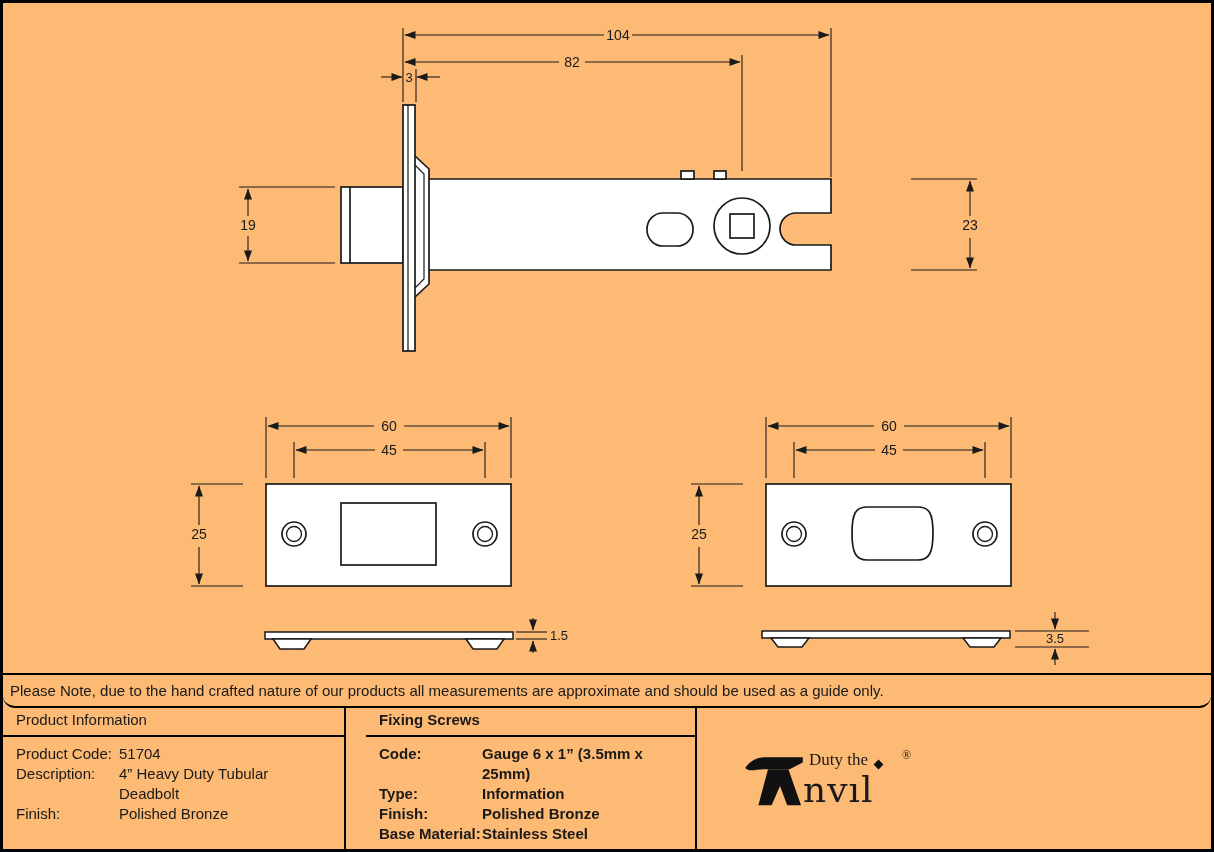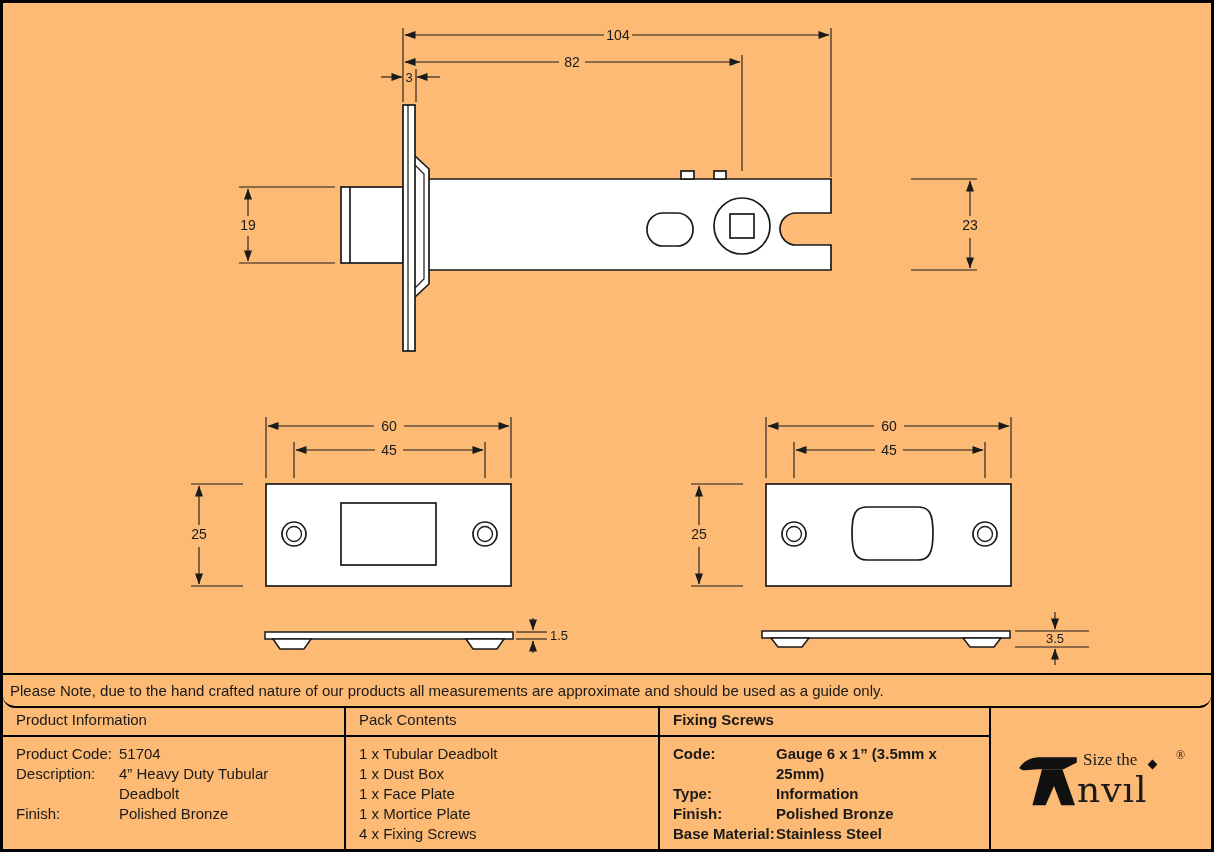--- a/index.html
+++ b/index.html
@@ -6,21 +6,21 @@
     font-family:"Liberation Sans",sans-serif;color:#1a1a1a;}
   .sheet{position:absolute;inset:0;border:3px solid #000;background:#fdba74;}
   svg text{font-family:"Liberation Sans",sans-serif;font-size:14px;fill:#1a1a1a;}
   svg .sm{font-size:13px;}
   .dwg{position:absolute;left:0;top:0;}
   
   .bottom{position:absolute;left:0;right:0;top:670px;bottom:0;border-top:2px solid #000;
     display:flex;flex-direction:column;}
   .note-row{height:31px;border-bottom:2px solid #000;display:flex;align-items:center;
     padding-left:7px;font-size:15px;flex:0 0 auto;border-radius:12px;}
-  .cols{flex:1;display:flex;min-height:0;}
+  .cols{flex:1;display:flex;min-height:0;gap:20px;}
   .col{box-sizing:border-box;}
   .col-pi{width:343px;border-right:2px solid #000;}
   .col-pack{width:314px;border-right:2px solid #000;}
   .col-fix{width:331px;border-right:2px solid #000;font-weight:bold;}
   .col-logo{flex:1;position:relative;}
   .hdr{height:24px;border-bottom:2px solid #000;padding:3px 0 0 13px;font-size:15px;}
   .content{padding:7px 0 0 13px;line-height:20px;font-size:15px;}
   .kv{display:flex;}
   .kv .k{width:103px;flex:0 0 auto;}
   .col-pi .kv .v{width:180px;}
@@ -186,30 +186,20 @@
             <span class="k">Description:</span>
             <span class="v">4” Heavy Duty Tubular Deadbolt</span>
           </div>
           <div class="kv">
             <span class="k">Finish:</span>
             <span class="v">Polished Bronze</span>
           </div>
         </div>
       </div>
 
-      <div class="col col-pack">
-        <div class="hdr">Pack Contents</div>
-        <div class="content">
-          <div>1 x Tubular Deadbolt</div>
-          <div>1 x Dust Box</div>
-          <div>1 x Face Plate</div>
-          <div>1 x Mortice Plate</div>
-          <div>4 x Fixing Screws</div>
-        </div>
-      </div>
 
       <div class="col col-fix">
         <div class="hdr">Fixing Screws</div>
         <div class="content">
           <div class="kv">
             <span class="k">Code:</span>
             <span class="v">Gauge 6 x 1” (3.5mm x 25mm)</span>
           </div>
           <div class="kv">
             <span class="k">Type:</span>
@@ -225,21 +215,21 @@
           </div>
         </div>
       </div>
 
       <div class="col col-logo">
         <div class="logo">
           <svg class="anvil-svg" viewBox="0 0 100 92">
             <path d="M2,26 C10,13 24,8 36,8 L98,8 L98,17 L76,28 L34,28 C20,28 8,33 2,26 Z" fill="#111"></path>
             <path d="M40,28 L74,28 L95,88 L72,88 L60,56 L46,88 L24,88 Z" fill="#111"></path>
           </svg>
-          <span class="tagline">Size the</span>
+          <span class="tagline">Duty the</span>
           <span class="idot"></span>
           <span class="bigname"><span>nvıl</span></span>
           <span class="reg">®</span>
         </div>
       </div>
 
     </div>
   </div>
 </div>
 

